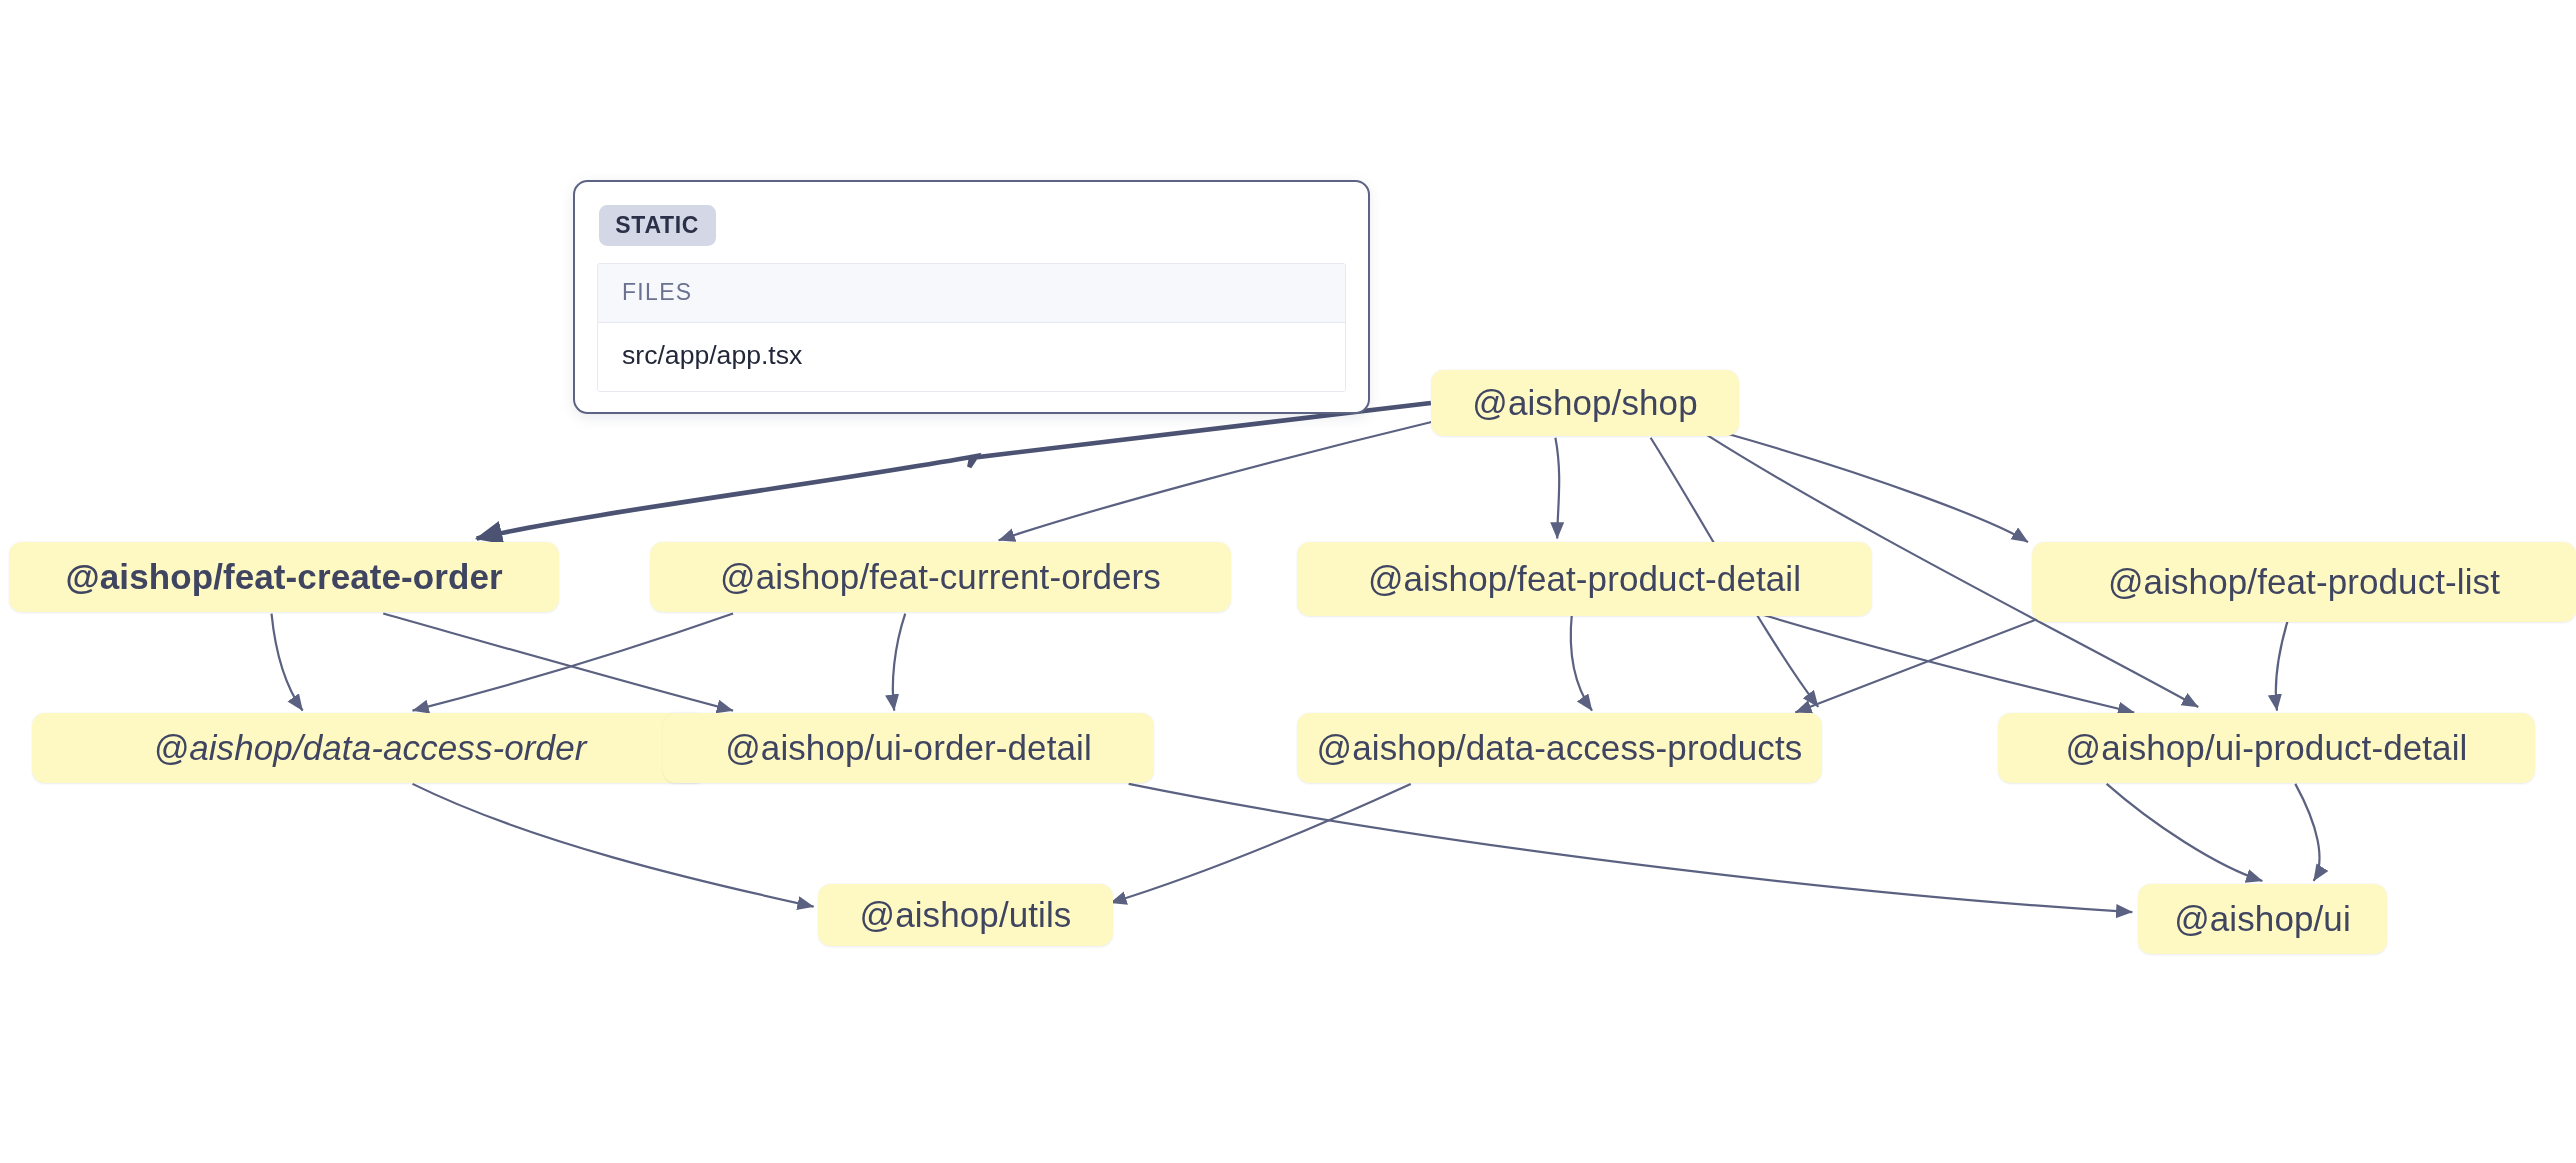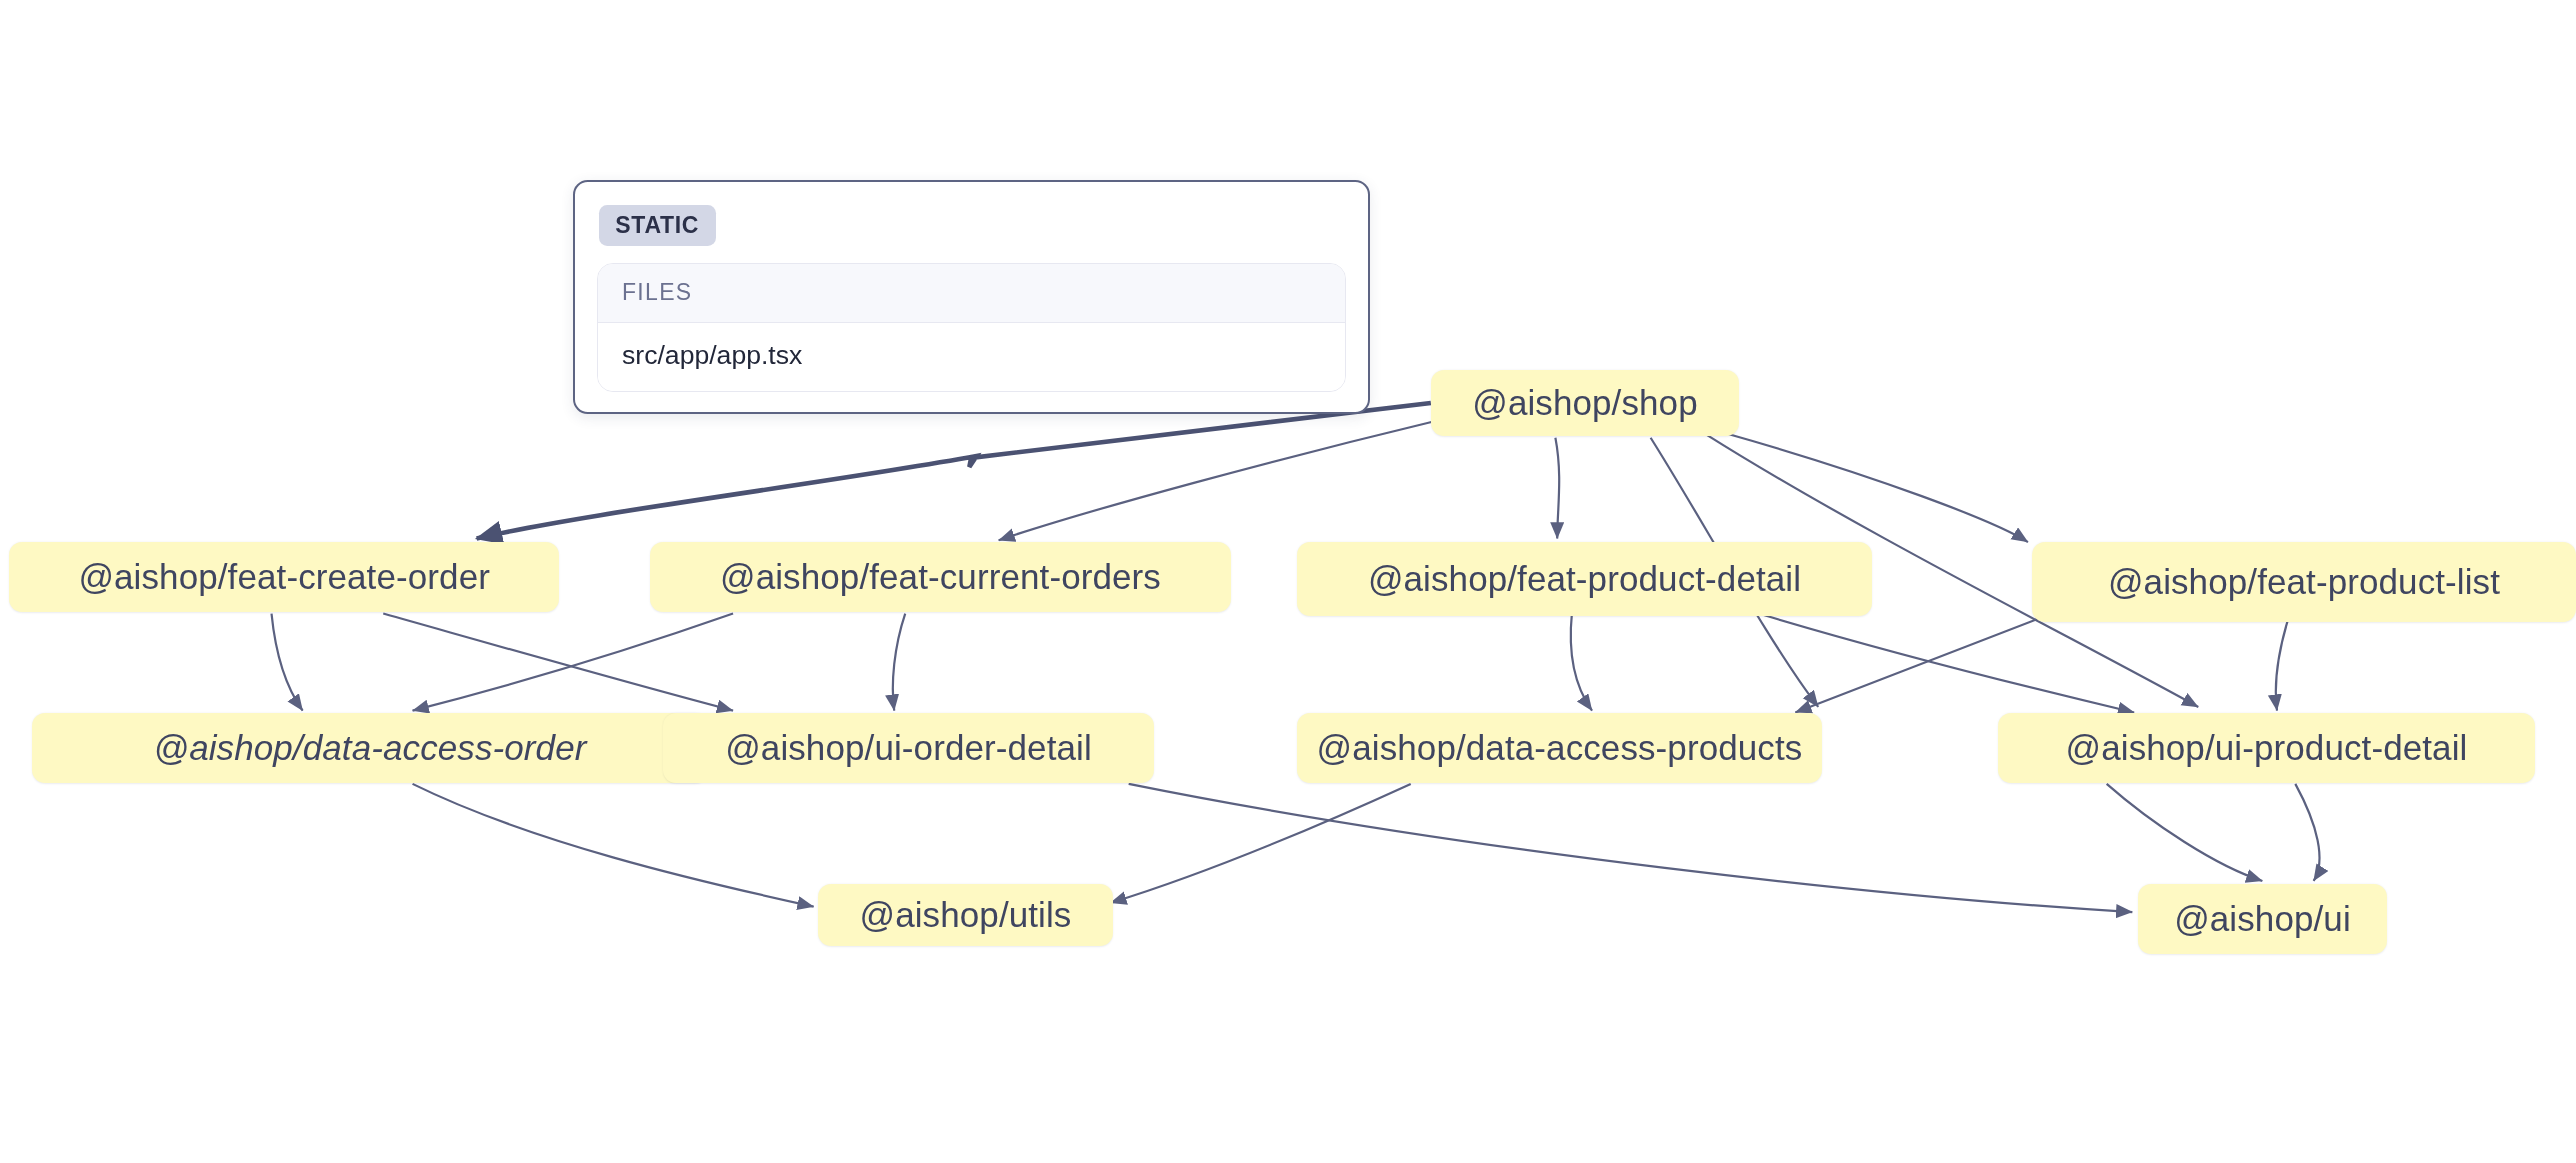--- a/index.html
+++ b/index.html
@@ -51,21 +51,21 @@
     line-height:1;
   }
   #tooltip-title{
     font-family:"DejaVu Sans Mono","Liberation Mono",monospace;
     font-size:28px;
     color:#2e3347;
     white-space:nowrap;
   }
   #files-panel{
     border:1.4px solid #e7e8f1;
-    border-radius:16px;
+    border-radius:3px;
     overflow:hidden;
     background:#ffffff;
   }
   #files-header{
     background:#f7f8fc;
     border-bottom:1.4px solid #e7e8f1;
     color:#6b7190;
     font-size:23px;
     letter-spacing:1.3px;
     padding:15.6px 24px;
@@ -109,21 +109,21 @@
         <path d="M 450 856 C 580 920 760 962 888 990" class="edge-path" marker-end="url(#arrow)"></path>
         <path d="M 1540 856 C 1400 920 1290 962 1212 986" class="edge-path" marker-end="url(#arrow)"></path>
         <path d="M 1232 856 C 1600 930 2060 980 2328 996" class="edge-path" marker-end="url(#arrow)"></path>
         <path d="M 2300 856 C 2350 900 2420 946 2470 962" class="edge-path" marker-end="url(#arrow)"></path>
         <path d="M 2506 856 C 2530 900 2540 940 2526 962" class="edge-path" marker-end="url(#arrow)"></path>
       </g>
   </svg>
 
   <div id="node-layer">
       <div class="node" style="left: 1431px; top: 370px; width: 308px; height: 66px;">@aishop/shop</div>
-      <div class="node" style="left: 9.2px; top: 542px; width: 550px; height: 70px;">@aishop/feat-create-order</div>
+      <div class="node" style="left: 9.2px; top: 542px; width: 550px; height: 70px; font-weight: bold;">@aishop/feat-create-order</div>
       <div class="node" style="left: 650px; top: 542px; width: 581px; height: 70px;">@aishop/feat-current-orders</div>
       <div class="node" style="left: 1297px; top: 542px; width: 575px; height: 74px;">@aishop/feat-product-detail</div>
       <div class="node" style="left: 2032px; top: 542px; width: 544px; height: 80px; text-align: center;">@aishop/feat-product-list</div>
       <div class="node" style="left: 32px; top: 713px; width: 676px; height: 70px; font-style: italic;">@aishop/data-access-order</div>
       <div class="node" style="left: 663px; top: 713px; width: 491px; height: 70px;">@aishop/ui-order-detail</div>
       <div class="node" style="left: 1297px; top: 713px; width: 525px; height: 70px;">@aishop/data-access-products</div>
       <div class="node" style="left: 1998px; top: 713px; width: 537px; height: 70px;">@aishop/ui-product-detail</div>
       <div class="node" style="left: 818px; top: 884px; width: 295px; height: 62px;">@aishop/utils</div>
       <div class="node" style="left: 2138px; top: 884px; width: 249px; height: 70px;">@aishop/ui</div>
     </div>

